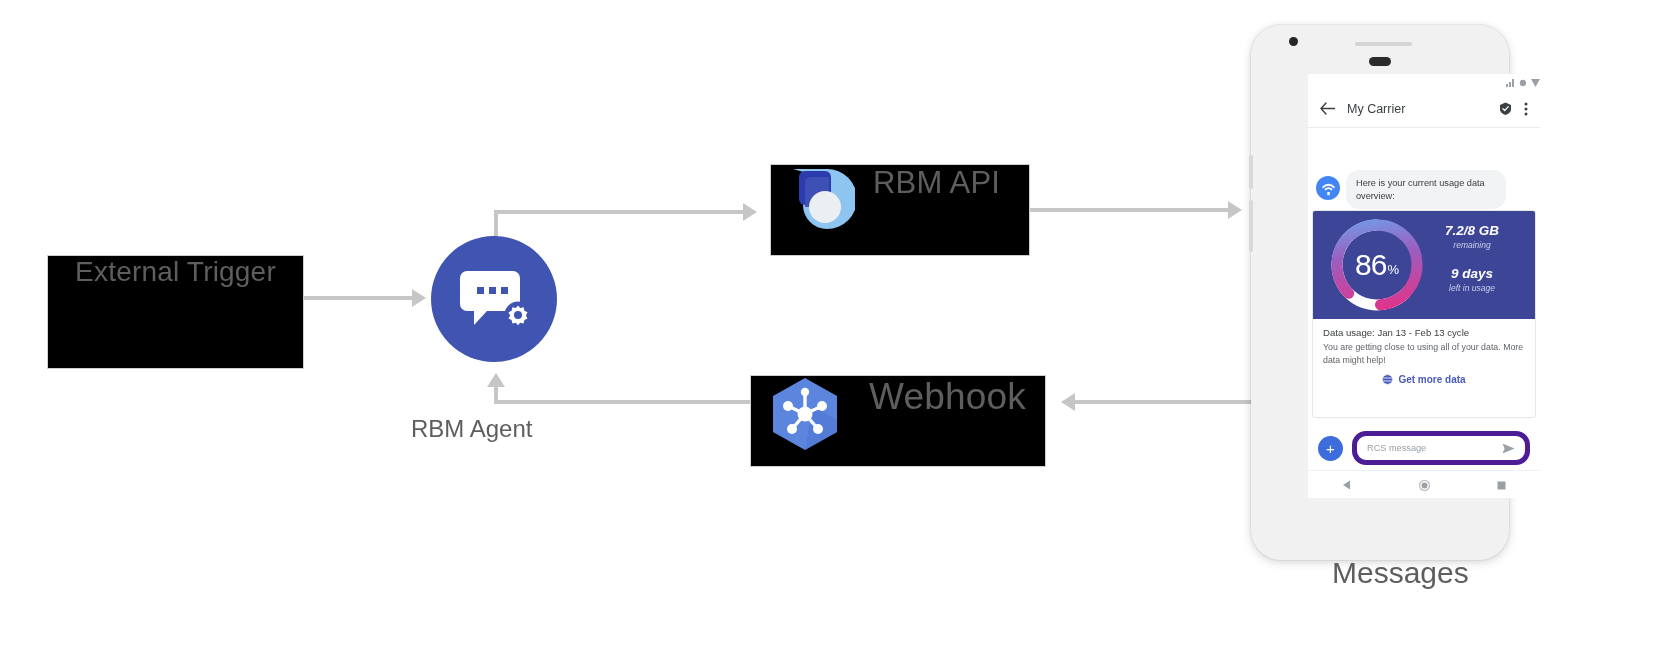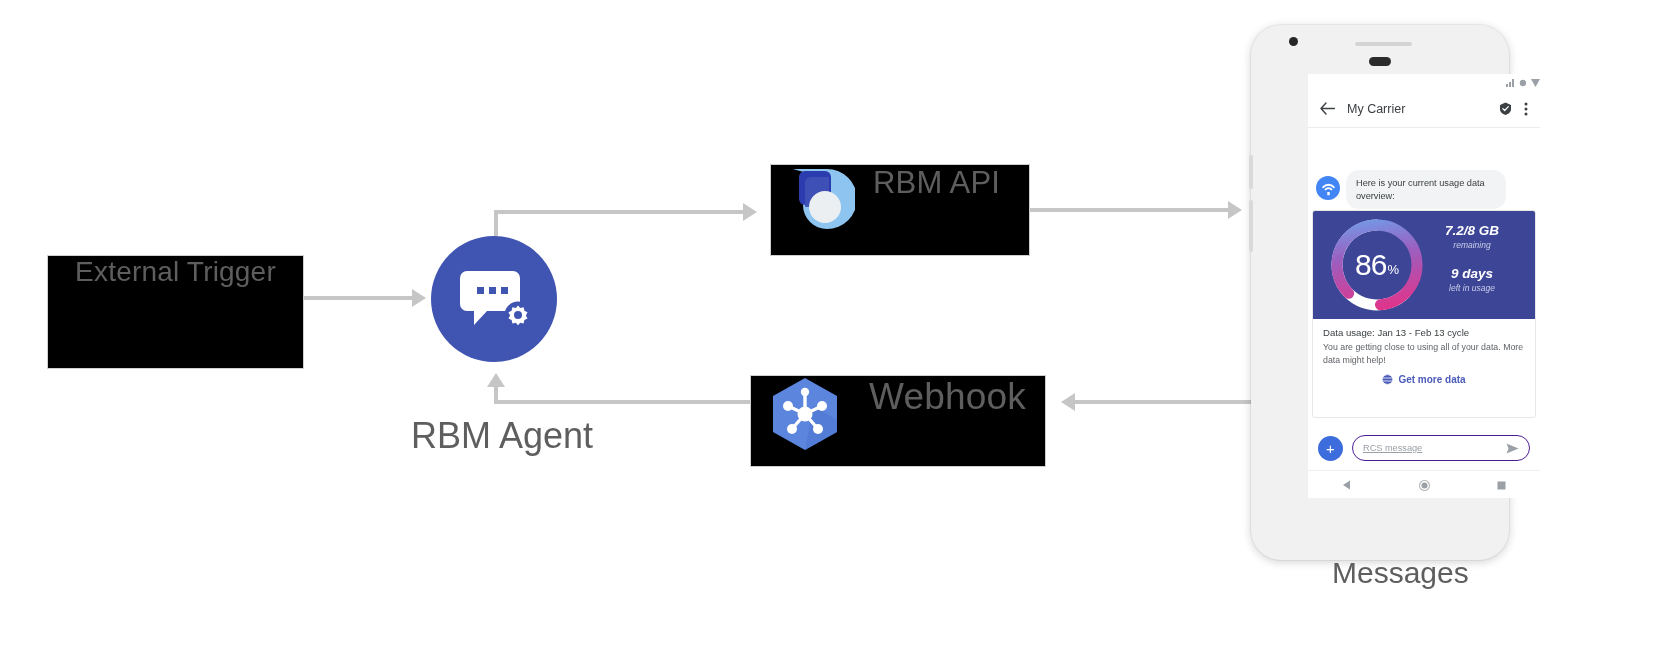--- a/index.html
+++ b/index.html
@@ -228,29 +228,28 @@
     width: 25px; height: 25px;
     border-radius: 50%;
     background: #3d6cdd;
     display: flex; align-items: center; justify-content: center;
     color: #fff; font-size: 15px; line-height: 0;
     flex: none;
   }
   .composer-field {
     flex: 1;
     height: 25px;
-    border: 1px solid #4c1d95;
+    border: 5px solid #4c1d95;
     border-radius: 14px;
     display: flex;
     align-items: center;
     padding: 12px 10px;
     box-sizing: border-box;
     font-size: 9.2px;
     color: #9aa0a6;
-    text-decoration: underline;
   }
   .nav-bar {
     position: absolute;
     display: flex;
     align-items: center;
     justify-content: space-around;
     border-top: 1px solid #f0f0f0;
   }
 </style>
 </head>
@@ -285,21 +284,21 @@
       <rect x="18" y="20" width="7" height="7" fill="#4054b2"></rect>
       <rect x="30" y="20" width="7" height="7" fill="#4054b2"></rect>
       <rect x="42" y="20" width="7" height="7" fill="#4054b2"></rect>
       <g transform="translate(49,38)">
         <circle cx="10" cy="10" r="13.5" fill="#4054b2"></circle>
         <path d="M10 0.5 l2.2 2.6 3.4-0.8 0.8 3.4 3.1 1.6 -1.6 3.1 1.6 3.1 -3.1 1.6 -0.8 3.4 -3.4-0.8 -2.2 2.6 -2.2-2.6 -3.4 0.8 -0.8-3.4 -3.1-1.6 1.6-3.1 -1.6-3.1 3.1-1.6 0.8-3.4 3.4 0.8 z" fill="#ffffff"></path>
         <circle cx="10" cy="10" r="4" fill="#4054b2"></circle>
       </g>
     </svg>
   </div>
-  <span class="caption" style="left:411px; top:415px; font-size:36px;">RBM Agent</span>
+  <span class="caption" style="left:411px; top:415px; font-size:24px;">RBM Agent</span>
 
   <div class="node-box" style="left:770px; top:164px; width:260px; height:92px; padding-left:18px;">
     <svg width="66" height="70" viewBox="0 0 66 70">
       <path d="M8 4 h34 a24 24 0 0 1 0 60 a24 24 0 0 1 -24 -24 v-28 a4 4 0 0 1 4 -4 z" transform="translate(-4,0)" fill="#8ec4f0"></path>
       <path d="M16 6 h20 a6 6 0 0 1 6 6 v22 a6 6 0 0 1 -6 6 h-20 a6 6 0 0 1 -6 -6 v-22 a6 6 0 0 1 6 -6 z" fill="#2b3dae"></path>
       <path d="M22 12 h18 v24 a6 6 0 0 1 -6 6 h-18 v-24 a6 6 0 0 1 6 -6 z" fill="#3f51b5" opacity="0.95"></path>
       <circle cx="36" cy="42" r="16" fill="#eceff1"></circle>
     </svg>
     <span class="node-label" style="font-size:31px; margin-left:18px;">RBM API</span>
   </div>

